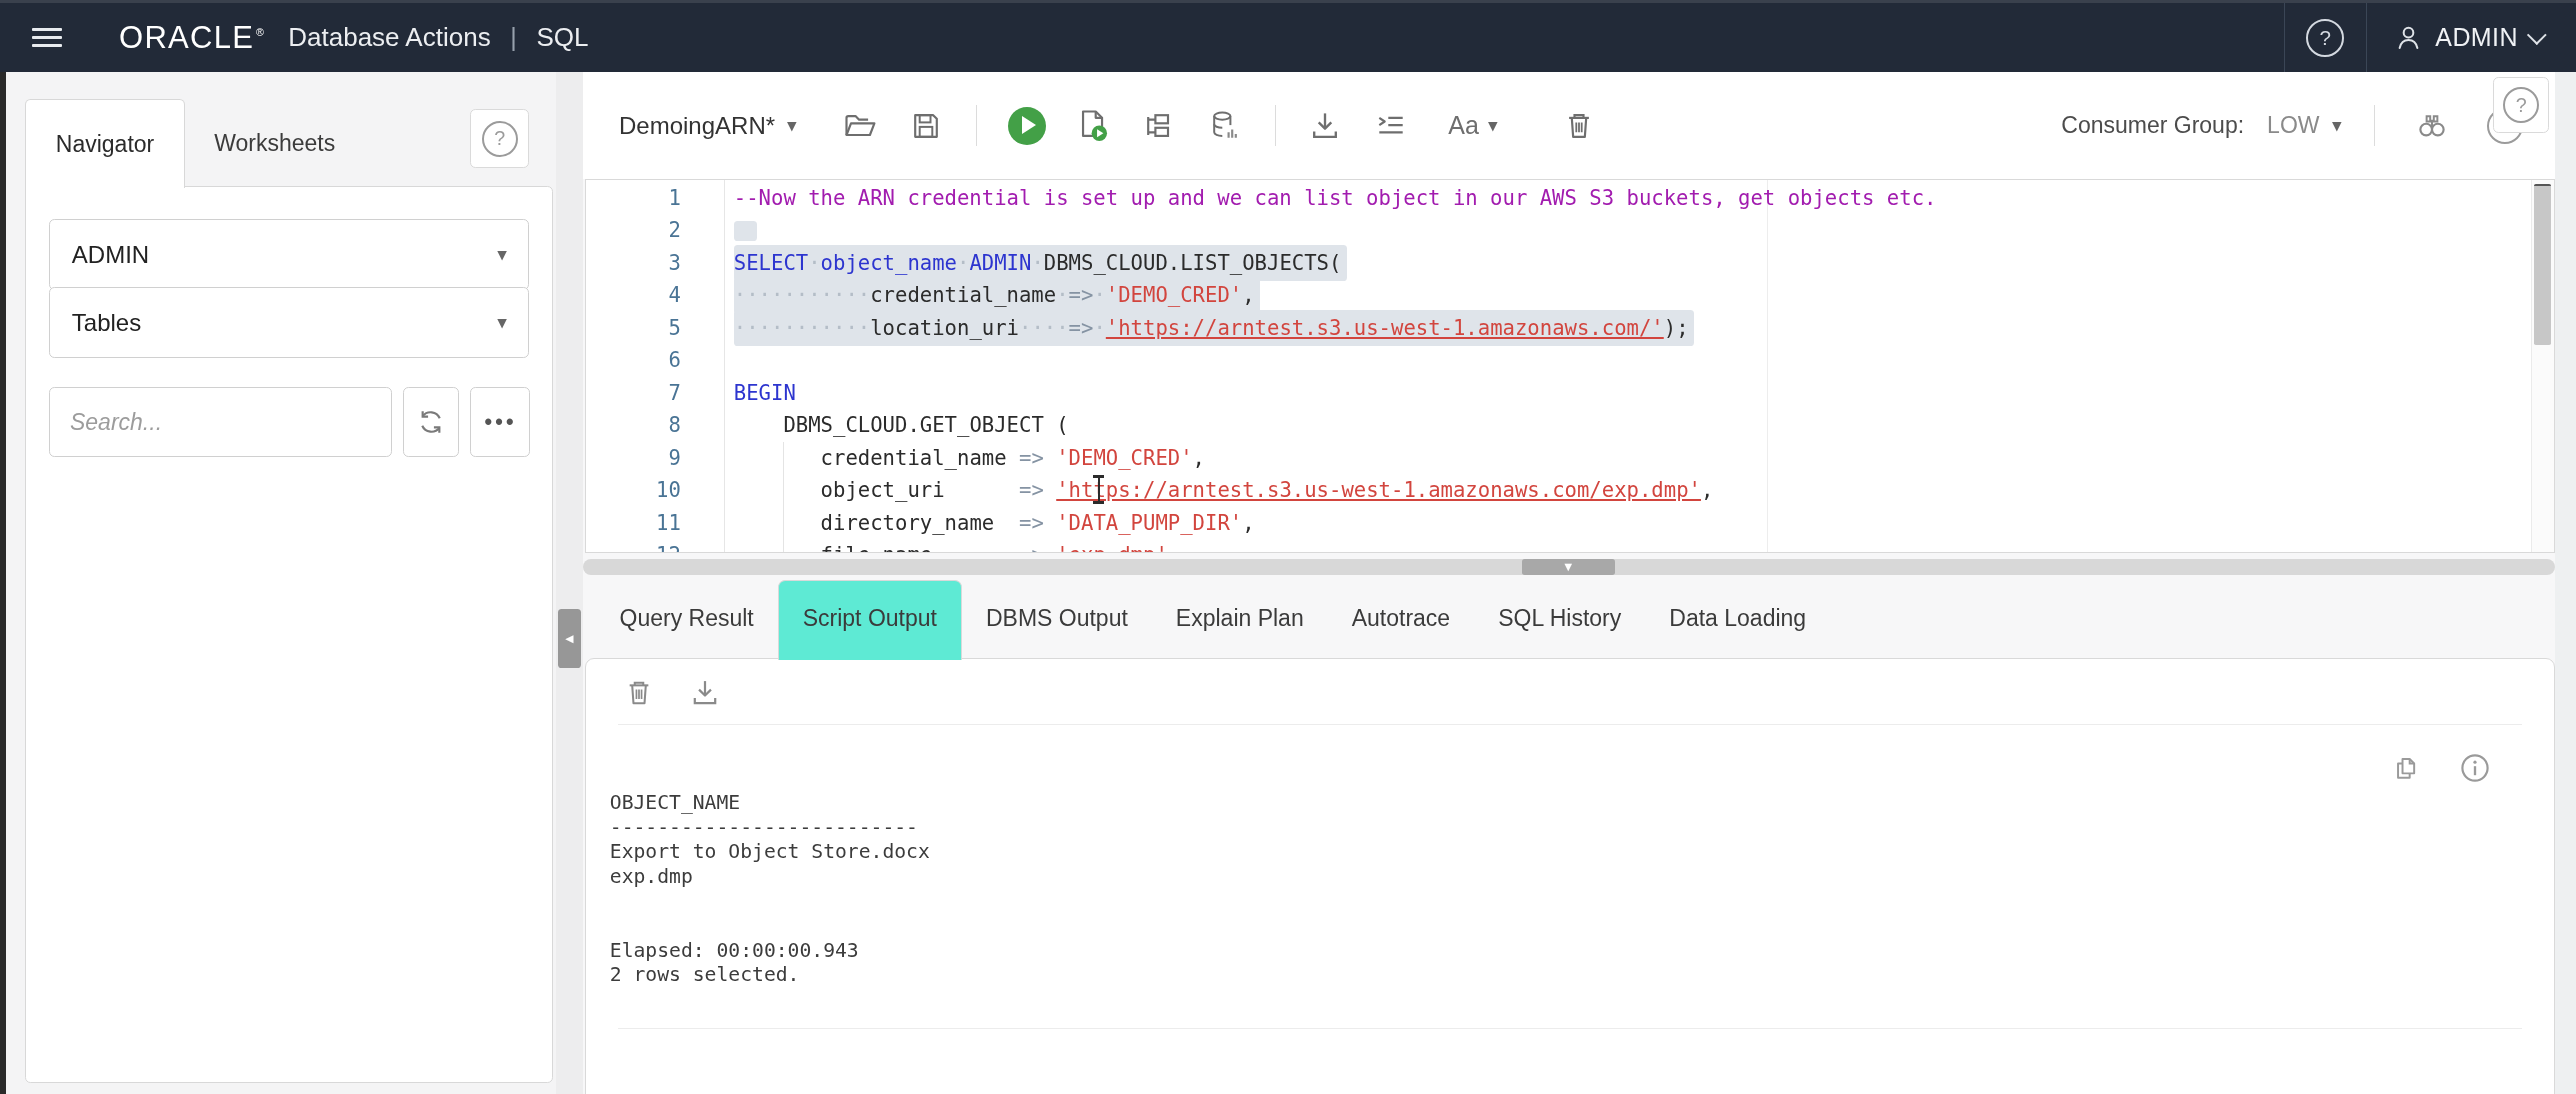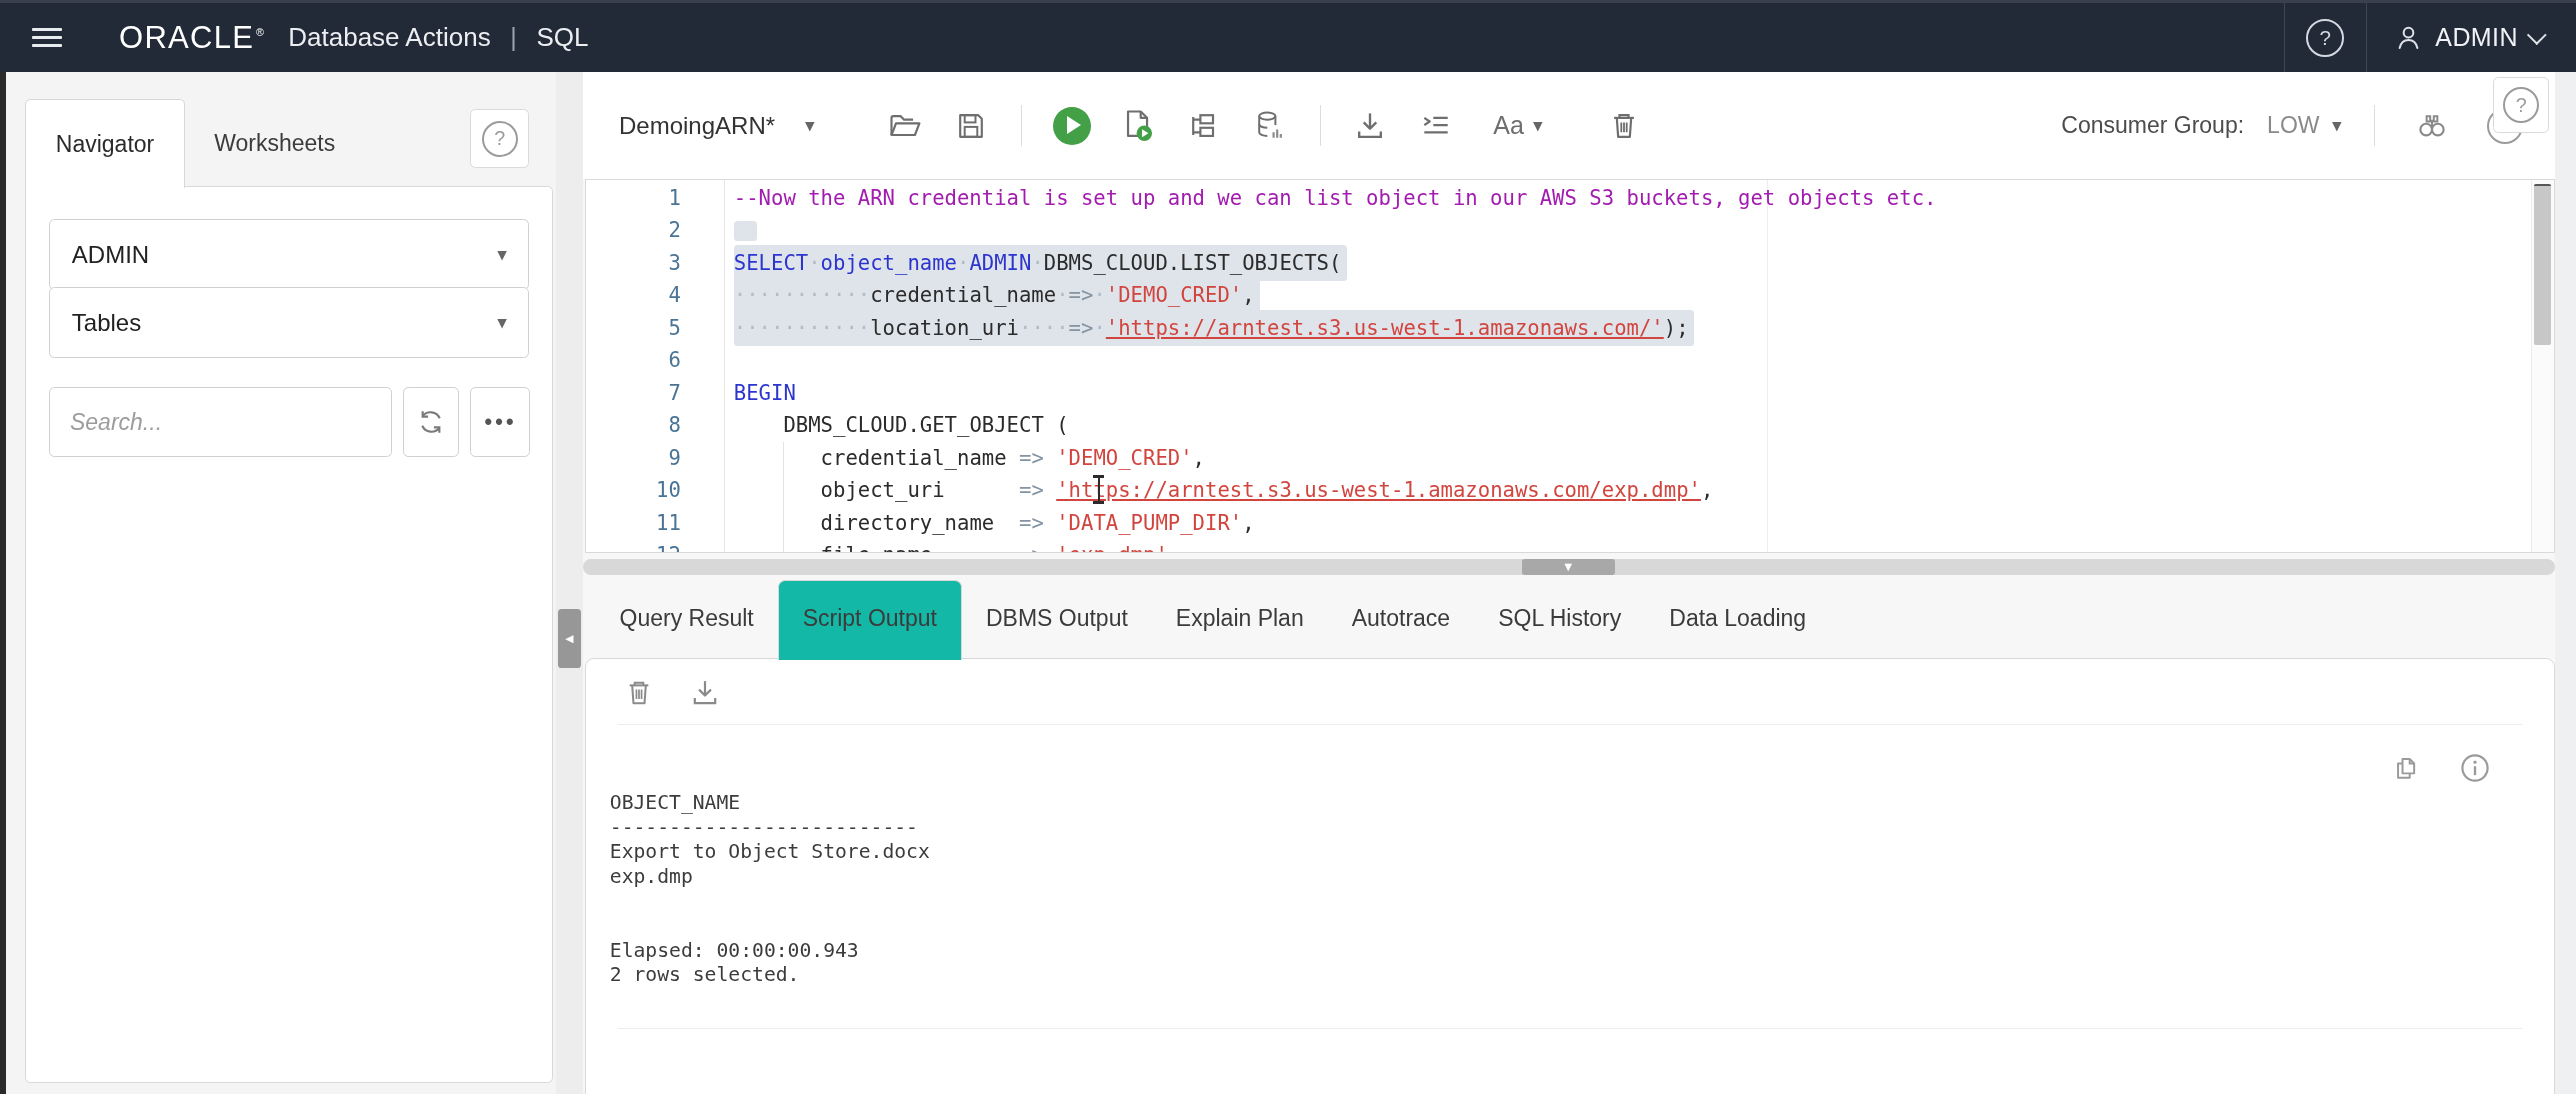--- a/index.html
+++ b/index.html
@@ -53,21 +53,21 @@
   .more-dots{font-size:23px;color:#555;letter-spacing:2.7px;line-height:1;}
   
   .vsplit{position:absolute;left:556px;top:72px;width:27px;bottom:0;background:#ededee;}
   .vsplit-handle{position:absolute;left:1.8px;top:537px;width:23px;height:59px;background:#979797;
     border-radius:3.6px;display:flex;align-items:center;justify-content:center;cursor:col-resize;}
   .vsplit-handle span{color:#fff;font-size:10.7px;font-family:"DejaVu Sans",sans-serif;}
   
   .main{position:absolute;left:583px;top:72px;right:21.5px;bottom:0;background:#f7f7f8;}
   .toolbar{position:absolute;left:0;top:0;right:0;height:107px;background:#fff;
     display:flex;align-items:center;padding:0 25px 0 36px;box-sizing:border-box;}
-  .ws-select{display:flex;align-items:center;gap:30px;margin-right:65px;cursor:pointer;}
+  .ws-select{display:flex;align-items:center;gap:12px;margin-right:38px;cursor:pointer;}
   .ws-name{font-size:24px;color:#333;}
   .tb-btn{width:50px;height:50px;display:flex;align-items:center;justify-content:center;cursor:pointer;border-radius:3.6px;}
   .tb-group{display:flex;align-items:center;gap:16px;}
   .tb-div{width:0.9px;height:41px;background:#dcdcdc;margin:0 9px;}
   .run-circle{width:38px;height:38px;border-radius:50%;background:#43a047;position:relative;}
   .run-circle::after{content:"";position:absolute;left:14.3px;top:9.8px;border-left:14.3px solid #fff;
     border-top:9px solid transparent;border-bottom:9px solid transparent;}
   .aa-label{font-size:25px;color:#6e6e6e;margin-right:9px;}
   .tb-right{margin-left:auto;display:flex;align-items:center;gap:23px;}
   .cg-label{font-size:23px;color:#4c4c4c;}
@@ -99,21 +99,21 @@
   .ibeam::after{content:"";position:absolute;left:0.9px;bottom:0;width:11.6px;height:2.7px;background:#2b2b2b;}
   .ibeam .stem{position:absolute;left:5.8px;top:0;width:2.2px;height:100%;background:#2b2b2b;}
   
   .hsplit{position:absolute;left:0;right:0;top:487px;height:16px;background:#d8d8d8;border-radius:8px;cursor:row-resize;}
   .hsplit-handle{position:absolute;left:50%;margin-left:-47px;top:0;width:93px;height:16px;
     background:#a8a8a8;border-radius:2.7px;display:flex;align-items:center;justify-content:center;}
   .hsplit-handle span{color:#fff;font-size:9.8px;font-family:"DejaVu Sans",sans-serif;line-height:1;}
   
   .rtabs{position:absolute;left:12.5px;right:0;top:508px;height:80px;display:flex;align-items:stretch;}
   .r-tab{font-size:23px;color:#3b3b3b;padding:0 24px;display:flex;align-items:center;cursor:pointer;padding-bottom:3.6px;}
-  .r-tab.active{background:#14b8a6;border:0.9px solid #d9d9d9;border-bottom:none;border-radius:7.2px 7.2px 0 0;z-index:3;text-align:center;}
+  .r-tab.active{background:#5eead4;border:0.9px solid #d9d9d9;border-bottom:none;border-radius:7.2px 7.2px 0 0;z-index:3;text-align:center;}
   .r-help{position:absolute;right:5.4px;top:5.4px;width:54px;height:54px;background:#fff;border:0.9px solid #dadada;
     border-radius:5.4px;display:flex;align-items:center;justify-content:center;cursor:pointer;}
   
   .obox{position:absolute;left:1.8px;right:0;top:586px;bottom:-10.7px;background:#fff;
     border:0.9px solid #d9d9d9;border-radius:9px 9px 0 0;box-sizing:border-box;}
   .o-btn{position:absolute;top:12.5px;width:43px;height:43px;display:flex;align-items:center;justify-content:center;cursor:pointer;}
   .o-div{position:absolute;left:32px;right:32px;top:65px;border-top:0.9px solid #ececec;}
   .o-bottom{position:absolute;left:32px;right:32px;top:369px;border-top:0.9px solid #ececec;}
   .o-copy{position:absolute;right:127px;top:89px;width:39px;height:39px;display:flex;align-items:center;justify-content:center;cursor:pointer;}
   .o-info{position:absolute;right:59px;top:89px;width:39px;height:39px;display:flex;align-items:center;justify-content:center;cursor:pointer;}

